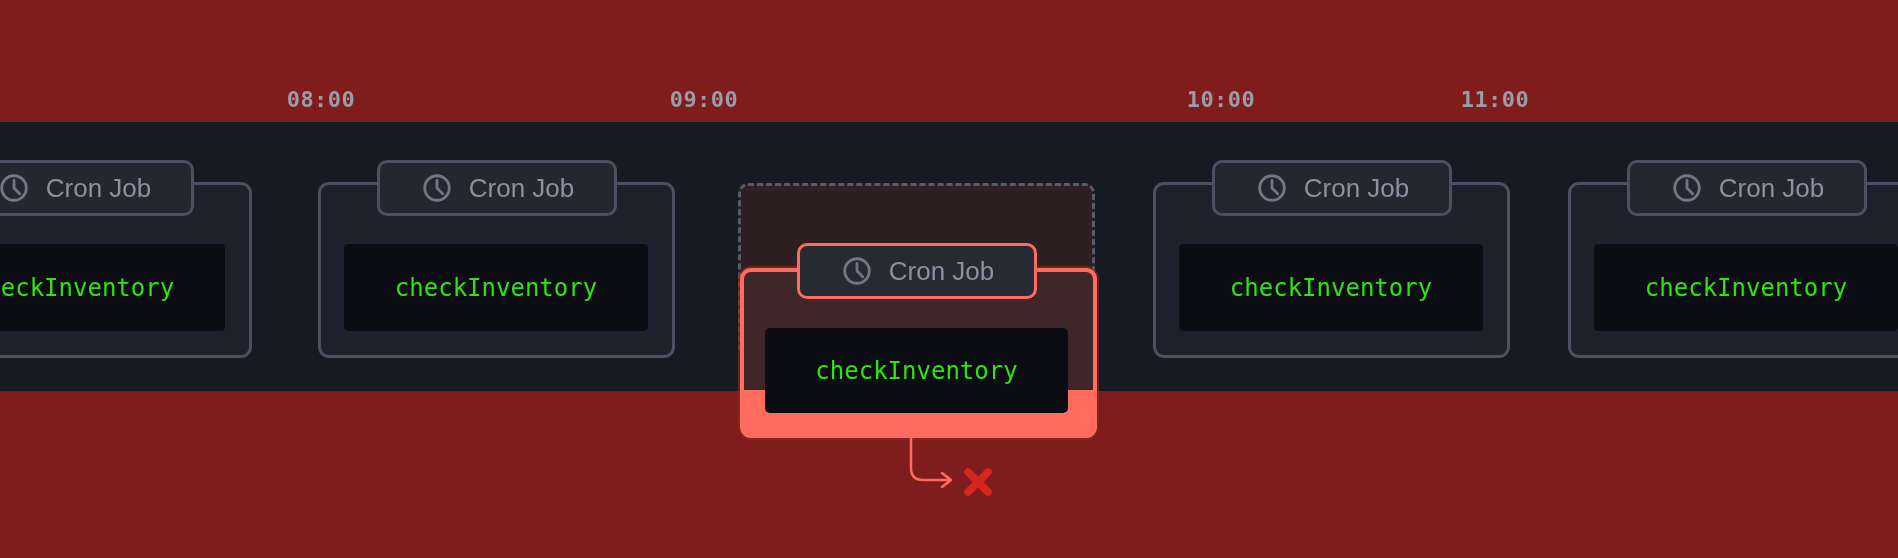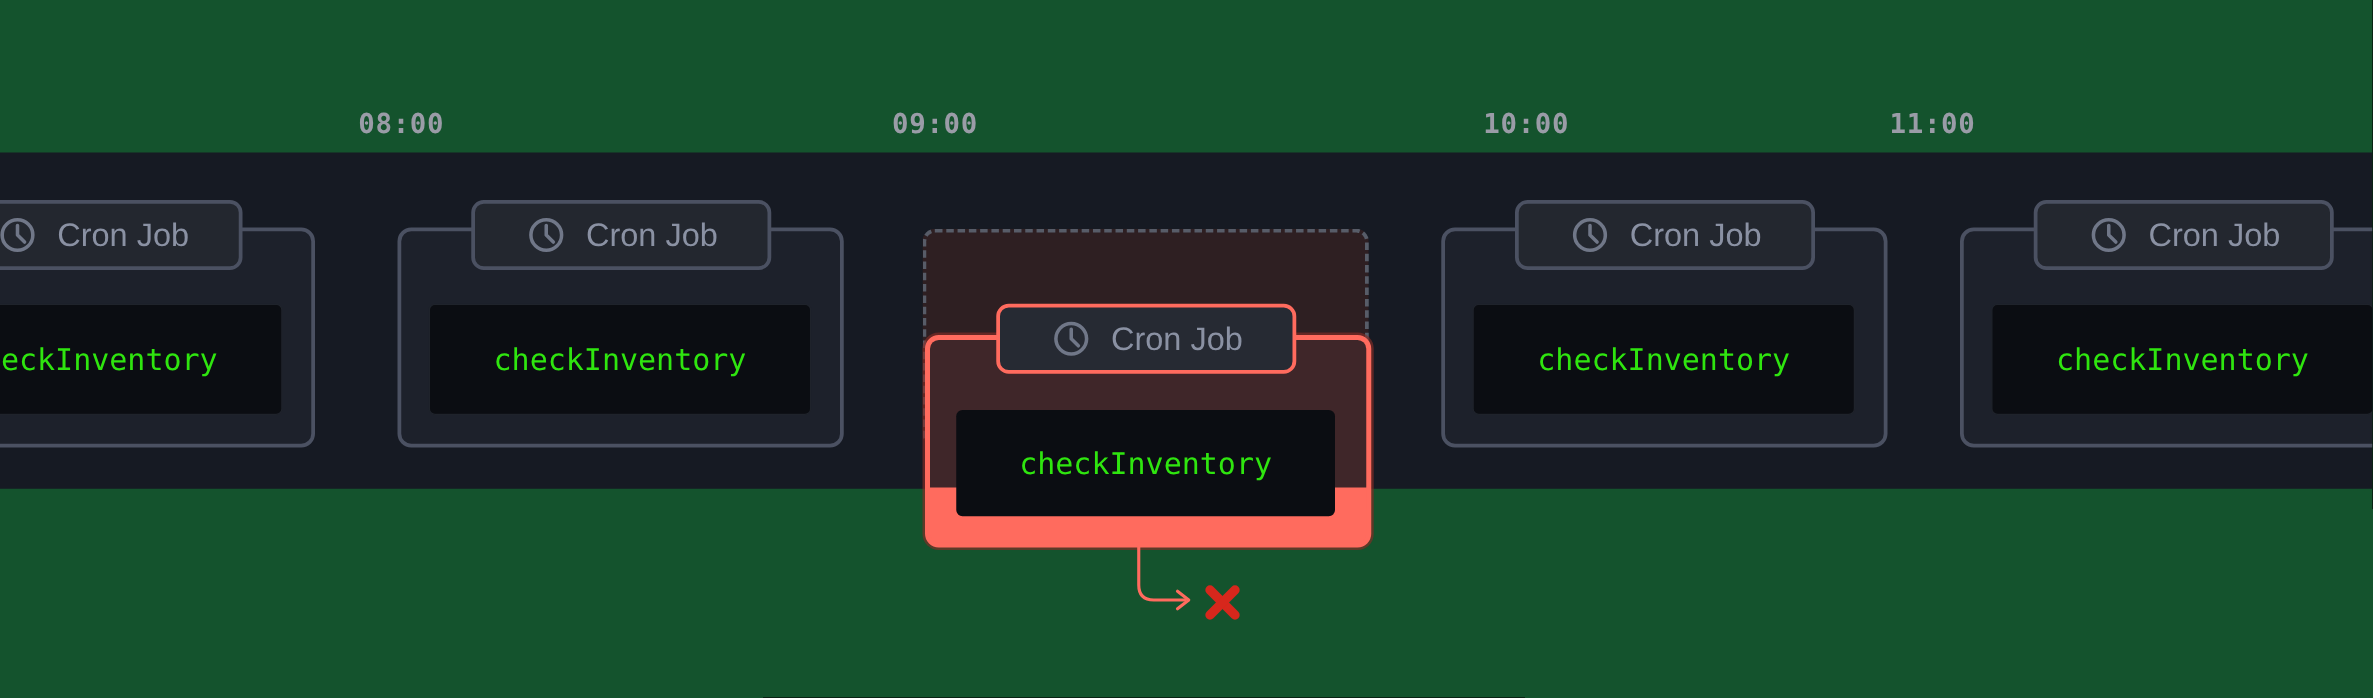--- a/index.html
+++ b/index.html
@@ -1,26 +1,26 @@
 <!DOCTYPE html>
 <html><head>
 <meta charset="utf-8">
 <style>
   html,body{margin:0;padding:0;background:#000;}
-  .stage{position:relative;width:1898px;height:558px;background:#14532d;overflow:hidden;
+  .stage{position:relative;width:1898px;height:558px;background:#7f1d1d;overflow:hidden;
          font-family:"Liberation Sans",sans-serif;}
 
   
   .band{position:absolute;left:0;top:122px;width:100%;height:269px;background:#161a23;}
 
   
   .tick{position:absolute;top:87px;transform:translateX(-50%);
         font-family:"DejaVu Sans Mono",monospace;font-size:22px;font-weight:bold;
         color:#9a9ca7;letter-spacing:.5px;}
-  .tick-a{left:321px}.tick-b{left:748px}.tick-c{left:1221px}.tick-d{left:1546px}
+  .tick-a{left:321px}.tick-b{left:704px}.tick-c{left:1221px}.tick-d{left:1495px}
 
   
   .card{position:absolute;top:182px;width:357px;height:176px;box-sizing:border-box;
         background:#1d212b;border:3px solid #4b5162;border-radius:11px;}
   .pos-a{left:-105px}.pos-b{left:318px}.pos-c{left:1153px}.pos-d{left:1568px}
 
   .badge{position:absolute;left:56px;top:-25px;width:240px;height:56px;box-sizing:border-box;
          background:#23272f;border:3px solid #4b5162;border-radius:10px;
          display:flex;align-items:center;justify-content:center;gap:15px;z-index:3;}
   .badge-label{font-size:26px;color:#8a91a3;}

